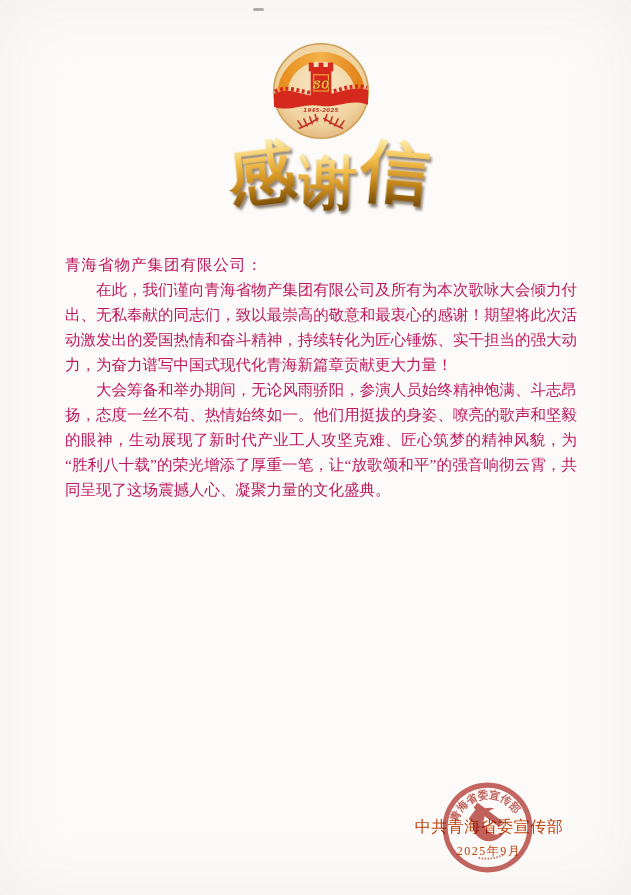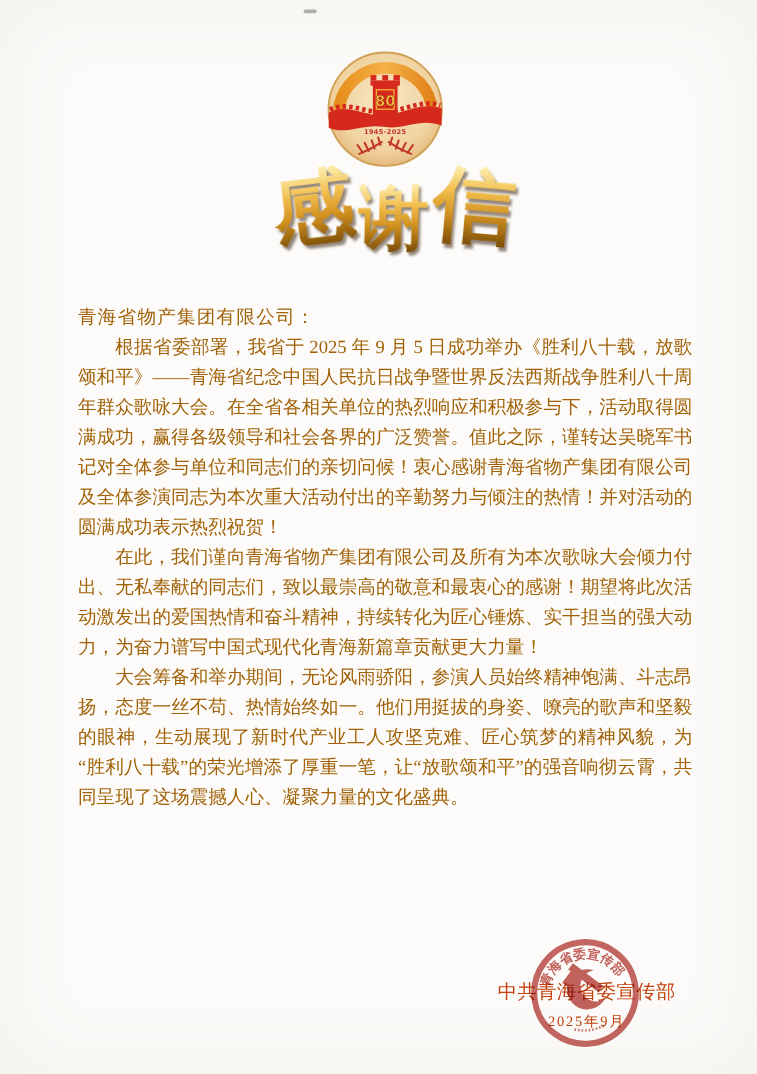--- a/index.html
+++ b/index.html
@@ -15,21 +15,21 @@
   .page::after {
     content:""; position:absolute; inset:0;
     box-shadow: inset 0 0 70px rgba(120,110,95,.08);
     pointer-events:none;
   }
   .top-dash {
     position:absolute; left:253px; top:8px;
     width:11px; height:3px; background:#b0b0b0; border-radius:2px;
   }
   .emblem {
-    position:absolute; left:272px; top:42px; width:98px; height:98px; margin:0;
+    position:absolute; left:272px; top:42px; width:98px; height:98px; margin:0;font-style:italic;
   }
   .title {
     position:absolute; left:230px; top:140px; width:196px; margin:0;
     display:flex; justify-content:center; align-items:flex-start; gap:3px;
     font-family:"DejaVu Serif","Liberation Serif",serif; font-weight:bold;
   }
   .t {
     font-size:64px; line-height:1; display:inline-block;
     color:#c8901f;
     text-shadow:2px 3px 2px rgba(62,32,0,.45), -1px -1px 0 rgba(95,55,0,.35);
@@ -40,21 +40,21 @@
   @supports ((-webkit-background-clip:text) or (background-clip:text)) {
     .t {
       background:linear-gradient(178deg,#fceaa8 6%,#f2bf4e 32%,#d2911f 60%,#7d4f07 95%);
       -webkit-background-clip:text; background-clip:text;
       color:transparent; text-shadow:none;
       filter:drop-shadow(2px 3px 1px rgba(45,22,0,.5));
     }
   }
   .letter-body {
     position:absolute; left:65px; top:252px; width:512px;
-    color:#a16207; font-size:15.5px; line-height:25px;
+    color:#be185d; font-size:15.5px; line-height:25px;
     text-align:justify;
   }
   .letter-body p { margin:0; }
   .salutation { letter-spacing:1px; }
   .para { text-indent:2em; }
   .signature {
     position:absolute; left:403px; top:817px; width:172px;
     text-align:center; color:#c2410c;
   }
   .sig-org { font-size:16px; letter-spacing:.5px; }
@@ -123,21 +123,20 @@
   </figure>
 
   <h1 class="title">
     <span class="t t0">感</span>
     <span class="t t1">谢</span>
     <span class="t t2">信</span>
   </h1>
 
   <div class="letter-body">
     <p class="salutation">青海省物产集团有限公司：</p>
-    <p class="para">根据省委部署，我省于 2025 年 9 月 5 日成功举办《胜利八十载，放歌颂和平》——青海省纪念中国人民抗日战争暨世界反法西斯战争胜利八十周年群众歌咏大会。在全省各相关单位的热烈响应和积极参与下，活动取得圆满成功，赢得各级领导和社会各界的广泛赞誉。值此之际，谨转达吴晓军书记对全体参与单位和同志们的亲切问候！衷心感谢青海省物产集团有限公司及全体参演同志为本次重大活动付出的辛勤努力与倾注的热情！并对活动的圆满成功表示热烈祝贺！</p>
     <p class="para">在此，我们谨向青海省物产集团有限公司及所有为本次歌咏大会倾力付出、无私奉献的同志们，致以最崇高的敬意和最衷心的感谢！期望将此次活动激发出的爱国热情和奋斗精神，持续转化为匠心锤炼、实干担当的强大动力，为奋力谱写中国式现代化青海新篇章贡献更大力量！</p>
     <p class="para">大会筹备和举办期间，无论风雨骄阳，参演人员始终精神饱满、斗志昂扬，态度一丝不苟、热情始终如一。他们用挺拔的身姿、嘹亮的歌声和坚毅的眼神，生动展现了新时代产业工人攻坚克难、匠心筑梦的精神风貌，为“胜利八十载”的荣光增添了厚重一笔，让“放歌颂和平”的强音响彻云霄，共同呈现了这场震撼人心、凝聚力量的文化盛典。</p>
   </div>
 
   <div class="signature">
     <div class="sig-org">中共青海省委宣传部</div>
     <div class="sig-date">2025年9月</div>
   </div>
 
   <div class="seal">

